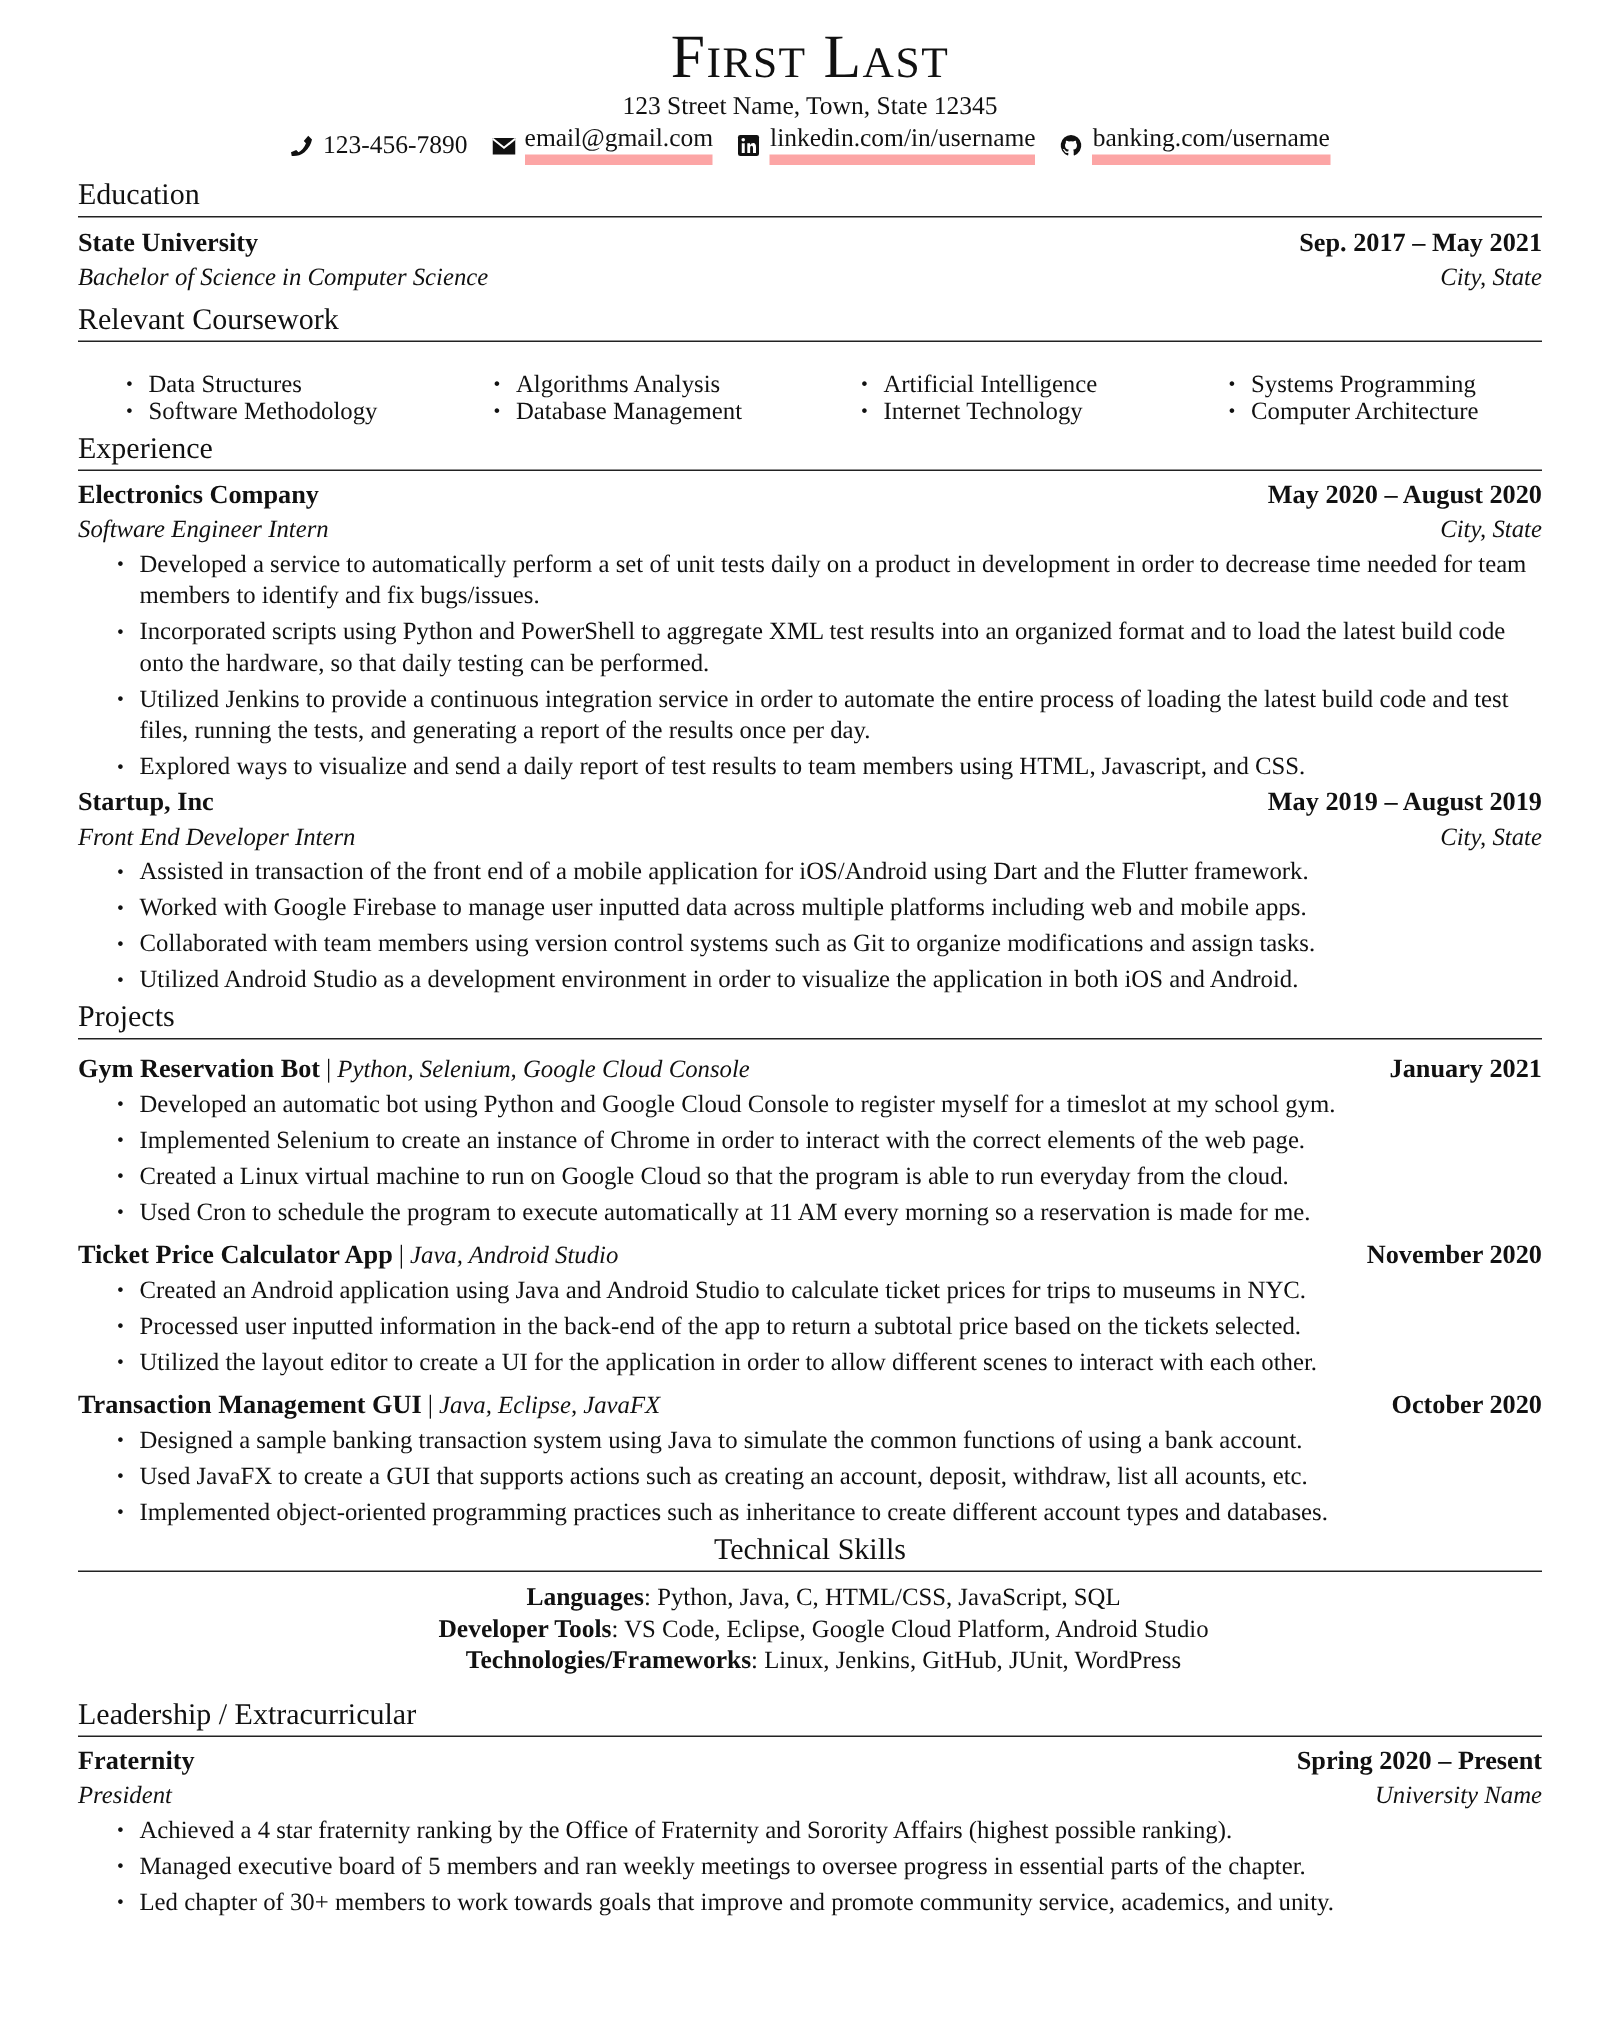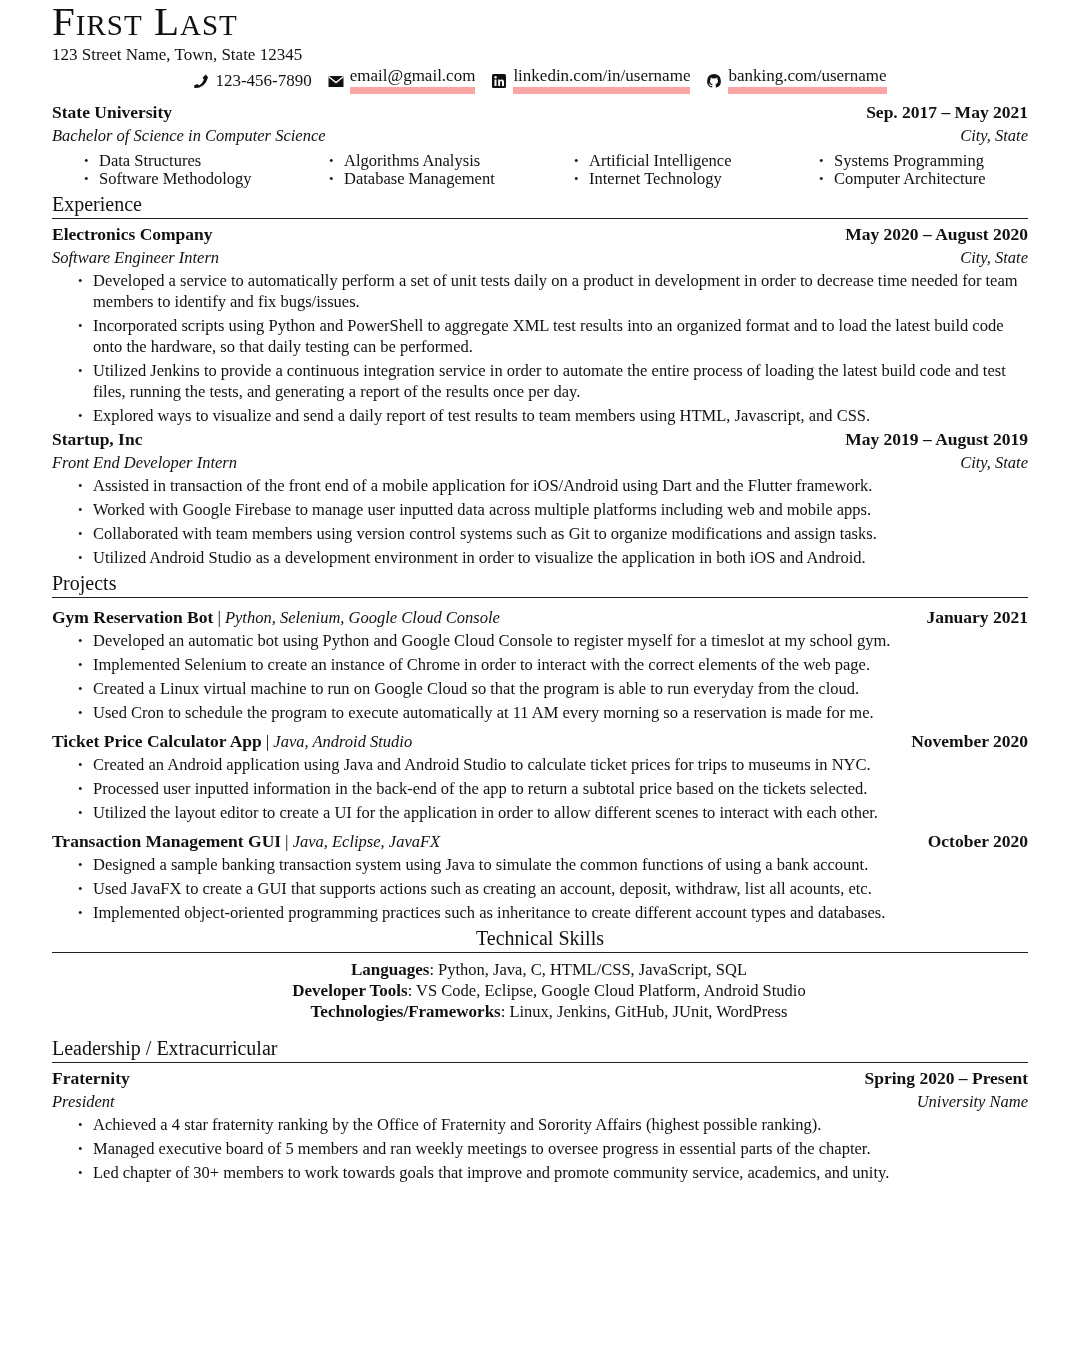--- a/index.html
+++ b/index.html
@@ -3,21 +3,21 @@
 <meta charset="utf-8">
 <style>
   html, body { margin: 0; padding: 0; background: #ffffff; }
   body {
     width: 1080px; height: 1361px; overflow: hidden;
     font-family: "Liberation Serif", "DejaVu Serif", serif;
     color: #111;
     font-size: 16.5px;
   }
   .page { position: relative; padding: 0 52px 0 52px; }
-  .header { text-align: left; }
+  .header { text-align: center; padding-top: 16px; }
   .name {
     font-size: 41px; letter-spacing: 1px; line-height: 1.05; font-variant: small-caps;
     margin: 0; font-weight: normal;
   }
   .address { font-size: 17px; margin-top: 2px; line-height: 1.2; }
   .contacts { font-size: 17px; margin-top: 2px; display: flex; justify-content: center; gap: 16px; align-items: center; }
   .contact { display: inline-flex; align-items: center; gap: 6px; }
   .contact .ul { border-bottom: 7px solid #fca5a5; line-height: 1.1; padding-bottom: 1px; }
   .icon { display: inline-block; width: 16px; height: 16px; }
   .icon svg { width: 16px; height: 16px; display: block; }
@@ -29,21 +29,21 @@
   .section { margin-top: 3px; }
   .row { display: flex; justify-content: space-between; align-items: flex-start; }
   .entry-title { font-weight: bold; font-size: 17.5px; }
   .entry-right-b { font-weight: bold; font-size: 17.5px; }
   .entry-sub { font-style: italic; font-size: 16.5px; }
   .entry { margin-top: 5px; }
   .entry .row + .row { margin-top: 3px; }
   ul.bullets { margin: 2px 0 0 0; padding-left: 41px; list-style: none; }
   ul.bullets li { position: relative; line-height: 21px; margin-bottom: 3px; font-size: 16.5px; padding-right: 10px; }
   ul.bullets li::before { content: "\2022"; position: absolute; left: -15px; font-size: 13px; top: 0; }
-  .course-grid { display: grid; grid-template-columns: 245px 245px 245px 245px; padding-left: 47px; margin-top: 5px; }
+  .course-grid { display: grid; grid-template-columns: 245px 245px 245px 245px; padding-left: 47px; margin-top: 19px; }
   .course { position: relative; font-size: 16.5px; line-height: 18px; }
   .course::before { content: "\2022"; position: absolute; left: -15px; font-size: 13px; }
   .proj-tech { font-style: italic; font-weight: normal; font-size: 16.5px; }
   .pipe { font-weight: normal; margin: 0 4px; }
   .skills { padding-left: 18px; margin-top: 6px; }
   .skill { line-height: 21px; font-size: 16.5px; }
   .skill b { font-size: 17px; }
 </style>
 </head>
 <body>
@@ -87,33 +87,35 @@
           <svg viewBox="0 0 16 16">
               <path d="M8 1 A7 7 0 0 0 5.8 14.6 Q6.2 14.6 6.2 14.2 V12.8 Q4 13.3 3.6 11.9 Q3.3 11.1 2.8 10.8 Q2.1 10.3 2.9 10.3 Q3.7 10.4 4.1 11.1 Q4.8 12.3 6.2 11.8 Q6.3 11.2 6.6 10.9 Q4 10.6 4 7.9 Q4 7 4.6 6.4 Q4.4 5.7 4.7 4.8 Q5.5 4.6 6.6 5.4 Q8 5 9.4 5.4 Q10.5 4.6 11.3 4.8 Q11.6 5.7 11.4 6.4 Q12 7 12 7.9 Q12 10.6 9.4 10.9 Q9.8 11.3 9.8 12 V14.2 Q9.8 14.6 10.2 14.6 A7 7 0 0 0 8 1 Z" fill="#111"></path>
             </svg>
         </span>
         <span class="ul">banking.com/username</span>
       </span>
     </div>
   </div>
 
   <div class="section" style="margin-top:8px;">
+    <h2 class="section-title">Education</h2>
     <div class="entry" style="margin-top:6px;">
       <div class="row">
         <span class="entry-title">State University</span>
         <span class="entry-right-b">Sep. 2017 – May 2021</span>
       </div>
       <div class="row">
         <span class="entry-sub">Bachelor of Science in Computer Science</span>
         <span class="entry-sub">City, State</span>
       </div>
     </div>
   </div>
 
   <div class="section" style="margin-top:6px;">
+    <h2 class="section-title">Relevant Coursework</h2>
     <div class="course-grid">
       <span class="course">Data Structures</span>
       <span class="course">Algorithms Analysis</span>
       <span class="course">Artificial Intelligence</span>
       <span class="course">Systems Programming</span>
       <span class="course">Software Methodology</span>
       <span class="course">Database Management</span>
       <span class="course">Internet Technology</span>
       <span class="course">Computer Architecture</span>
     </div>

